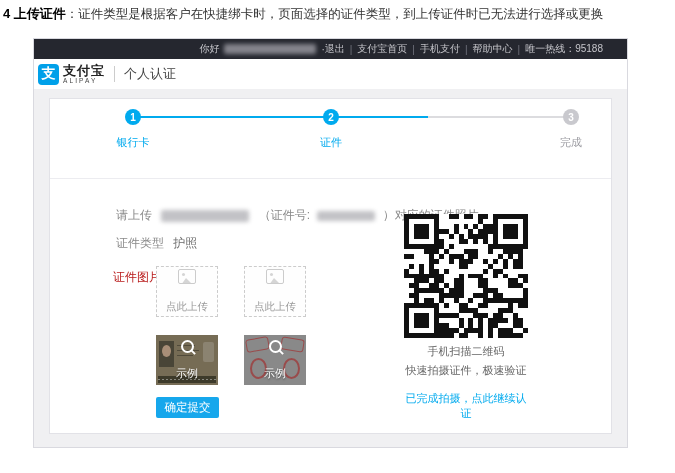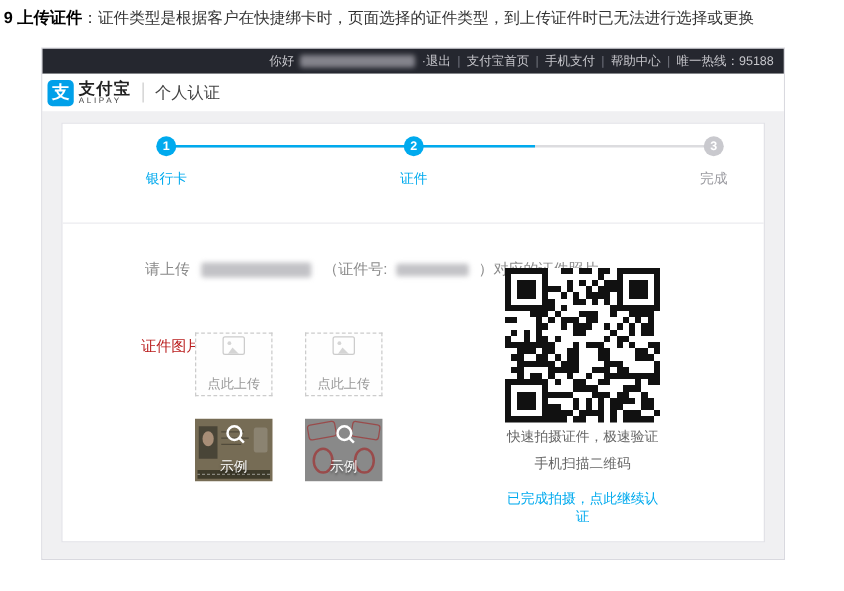--- a/index.html
+++ b/index.html
@@ -11,21 +11,21 @@
   
   .intro{position:absolute;left:3px;top:5px;font-size:12.5px;color:#333;white-space:nowrap}
   .intro b{color:#000;font-size:13px}
 
   
   .window{position:absolute;left:33px;top:38px;width:595px;height:410px;
     border:1px solid #d9d9df;background:#fff;box-sizing:border-box}
 
   
   .topbar{height:20px;background:#25272f;color:#c6c6cb;font-size:10px;
-    display:flex;align-items:center;justify-content:flex-end;padding-right:8px;white-space:nowrap}
+    display:flex;align-items:center;justify-content:flex-end;padding-right:24px;white-space:nowrap}
   .topbar .lnk{color:#c6c6cb;cursor:pointer}
   .topbar .sep{color:#70727c;margin:0 5px}
   .blur-name{display:inline-block;width:92px;height:10px;background:#84848c;
     border-radius:2px;filter:blur(2px);margin:0 5px;vertical-align:middle}
 
   
   .logobar{height:30px;background:#fff;display:flex;align-items:center;padding-left:4px}
   .logo-sq{width:21px;height:21px;background:#00a0e9;border-radius:4px;color:#fff;
     font-weight:bold;font-size:14px;display:flex;align-items:center;justify-content:center;flex:0 0 auto}
   .logo-names{margin-left:4px;display:flex;flex-direction:column;line-height:1}
@@ -113,21 +113,21 @@
   
   .qr-wrap{position:absolute;left:353px;top:115px;width:126px;text-align:center}
   .qr-code{width:124px;height:124px;margin:0 auto;line-height:0}
   .qr-line{font-size:11px;color:#666;margin-top:4px}
   .qr-line.first{margin-top:6px}
   .qr-link{font-size:11px;color:#00aaee;margin-top:13px;cursor:pointer}
 </style>
 </head>
 <body>
 
-<div class="intro"><b>9 上传证件</b><span>：证件类型是根据客户在快捷绑卡时，页面选择的证件类型，到上传证件时已无法进行选择或更换</span></div>
+<div class="intro"><b>4 上传证件</b><span>：证件类型是根据客户在快捷绑卡时，页面选择的证件类型，到上传证件时已无法进行选择或更换</span></div>
 
 <div class="window">
 
   <div class="topbar">
     <span>你好</span>
     <span class="blur-name"></span>
     <span>·</span>
     <span class="lnk">退出</span>
     <span class="sep">|</span>
     <span class="lnk">支付宝首页</span>
@@ -171,20 +171,24 @@
 
       <div class="sec-divider"></div>
 
       <div class="row1">
         <span>请上传</span>
         <span class="blur-chunk bc1"></span>
         <span>（证件号:</span>
         <span class="blur-chunk bc2"></span>
         <span>）对应的证件照片</span>
       </div>
+      <div class="row2">
+        <span>证件类型</span>
+        <span class="val">护照</span>
+      </div>
 
       <div class="imgs-label">证件图片</div>
 
       <div class="upload-box ub1">
         <span class="pic-icon"></span>
         <span class="upload-text">点此上传</span>
       </div>
       <div class="upload-box ub2">
         <span class="pic-icon"></span>
         <span class="upload-text">点此上传</span>
@@ -206,20 +210,21 @@
         <div class="st-rect sr1"></div>
         <div class="st-rect sr2"></div>
         <div class="st-oval so1"></div>
         <div class="st-oval so2"></div>
         <div class="overlay">
           <span class="mag-icon"></span>
           <span class="sample-text">示例</span>
         </div>
       </div>
 
+      <button class="submit-btn">确定提交</button>
 
       <div class="qr-wrap">
         <div class="qr-code"><svg width="124" height="124" viewBox="0 0 25 25" shape-rendering="crispEdges" xmlns="http://www.w3.org/2000/svg">
               <rect width="25" height="25" fill="#fff"></rect>
               <rect x="0" y="0" width="1" height="1" fill="#111"></rect>
               <rect x="1" y="0" width="1" height="1" fill="#111"></rect>
               <rect x="2" y="0" width="1" height="1" fill="#111"></rect>
               <rect x="3" y="0" width="1" height="1" fill="#111"></rect>
               <rect x="4" y="0" width="1" height="1" fill="#111"></rect>
               <rect x="5" y="0" width="1" height="1" fill="#111"></rect>
@@ -544,20 +549,20 @@
               <rect x="11" y="24" width="1" height="1" fill="#111"></rect>
               <rect x="12" y="24" width="1" height="1" fill="#111"></rect>
               <rect x="15" y="24" width="1" height="1" fill="#111"></rect>
               <rect x="17" y="24" width="1" height="1" fill="#111"></rect>
               <rect x="19" y="24" width="1" height="1" fill="#111"></rect>
               <rect x="20" y="24" width="1" height="1" fill="#111"></rect>
               <rect x="21" y="24" width="1" height="1" fill="#111"></rect>
               <rect x="22" y="24" width="1" height="1" fill="#111"></rect>
               <rect x="23" y="24" width="1" height="1" fill="#111"></rect>
             </svg></div>
+        <div class="qr-line first">手机扫描二维码</div>
         <div class="qr-line">快速拍摄证件，极速验证</div>
-        <div class="qr-line first">手机扫描二维码</div>
         <div class="qr-link">已完成拍摄，点此继续认证</div>
       </div>
 
     </div>
   </div>
 </div>
 
 </body></html>

